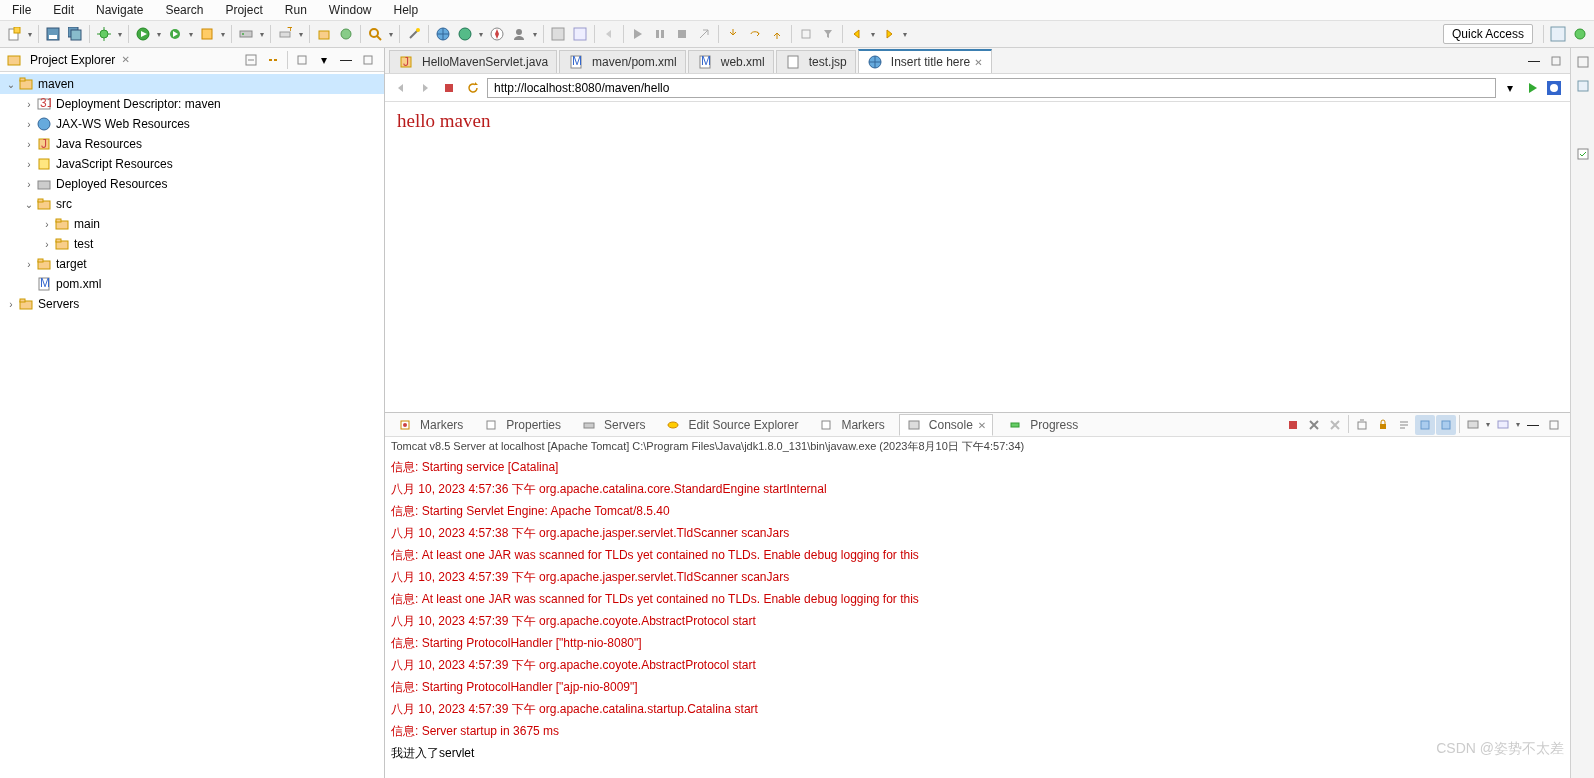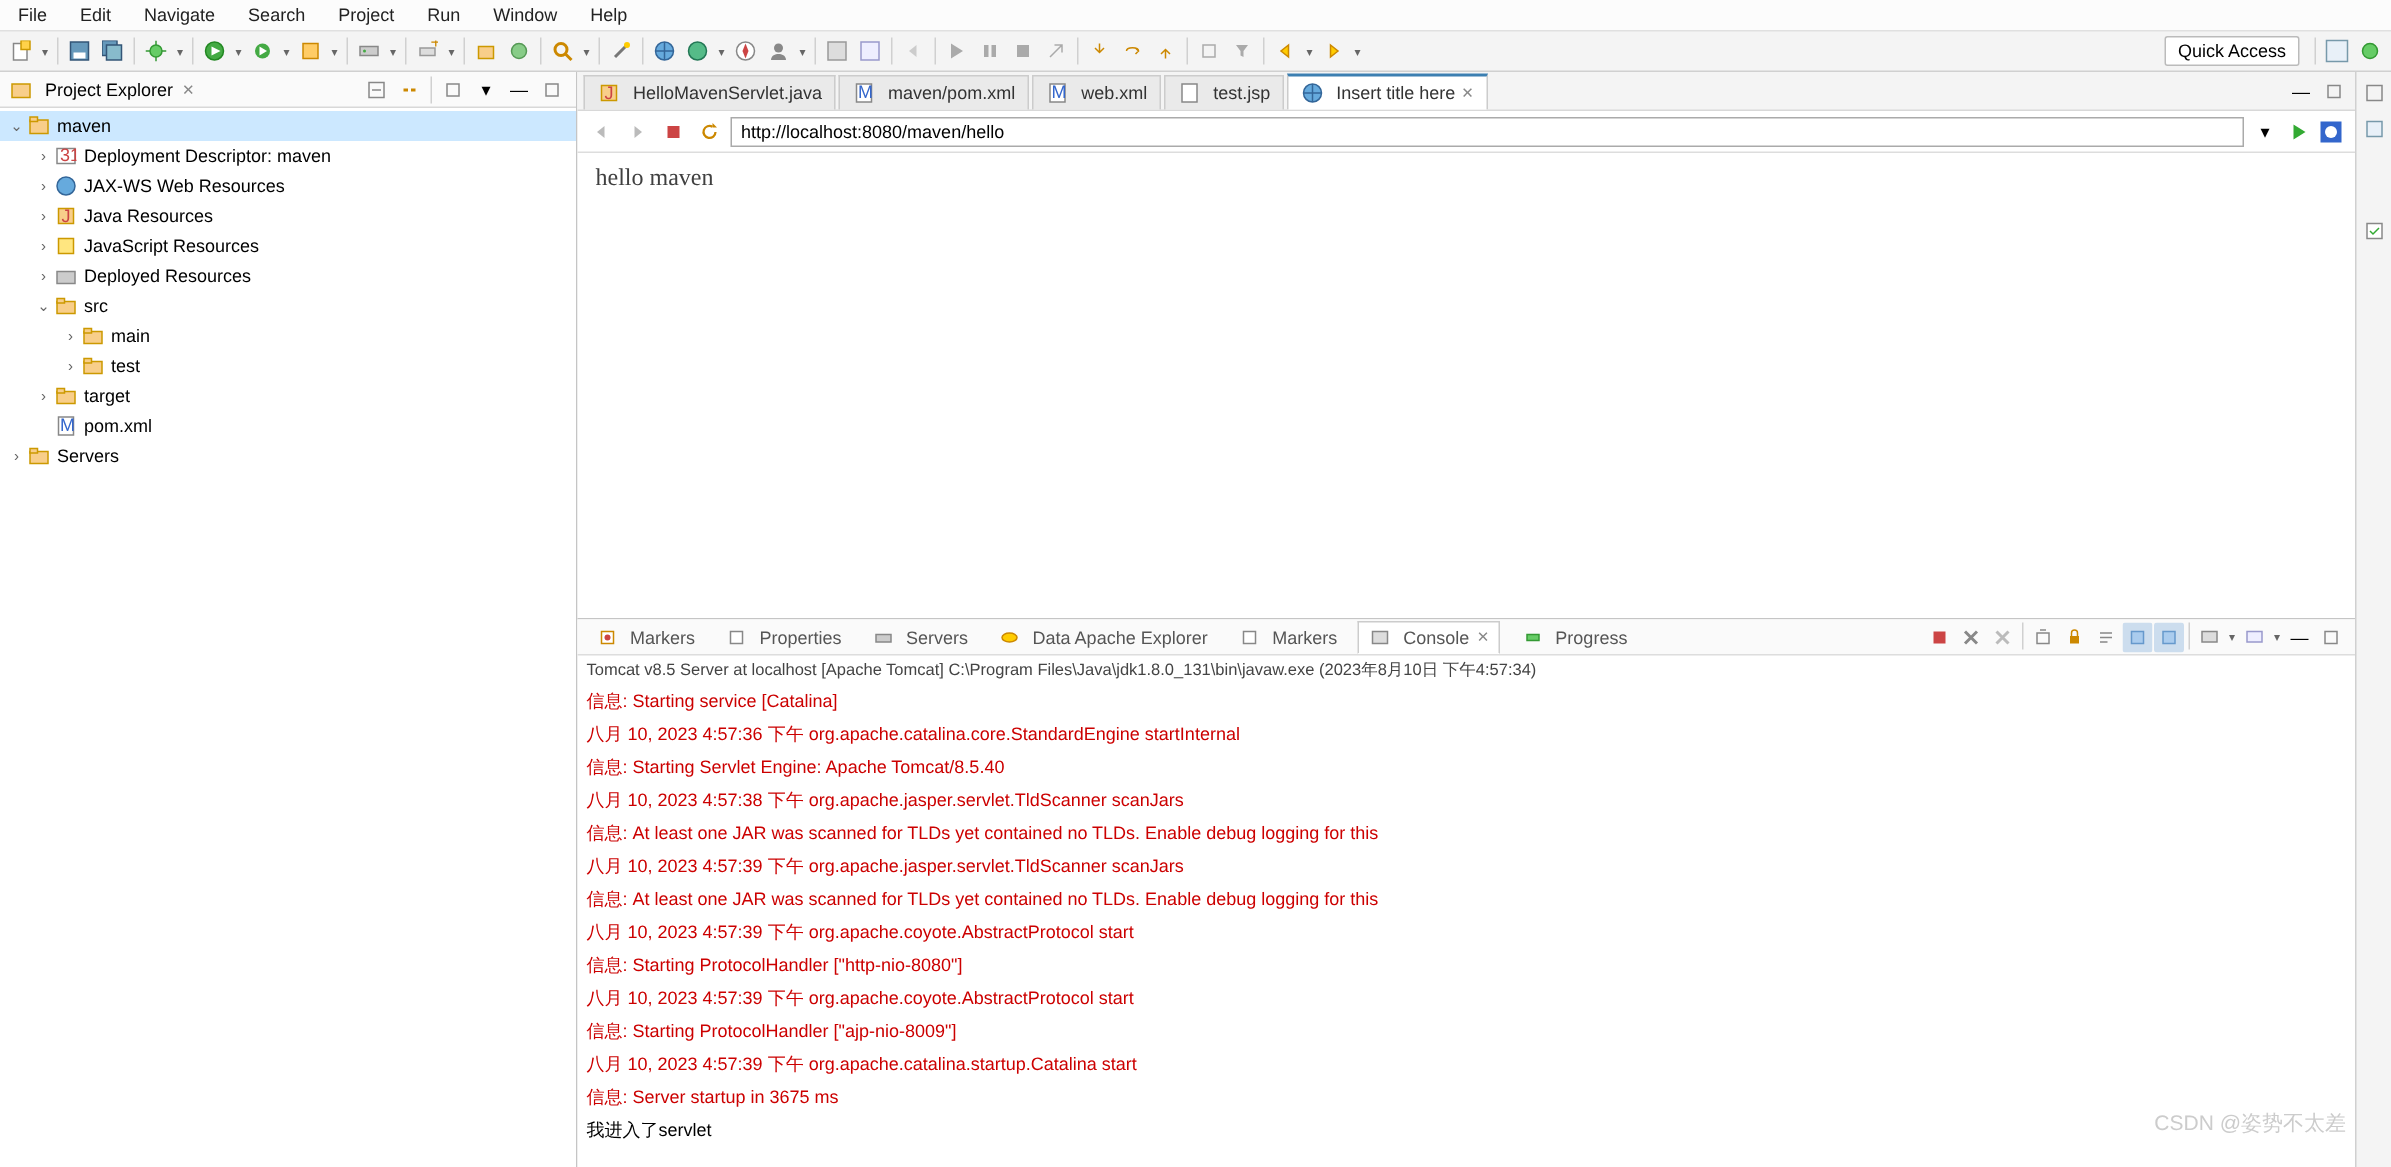--- a/index.html
+++ b/index.html
@@ -25,21 +25,21 @@
 .right-col { flex:1; display:flex; flex-direction:column; min-width:0; }
 .editor-area { height:365px; display:flex; flex-direction:column; border-bottom:1px solid #c5c5c5; background:#fff; }
 .tabbar { height:26px; display:flex; align-items:end; padding:0 4px; background:#f4f4f4; border-bottom:1px solid #d8d8d8; gap:2px; }
 .tab { display:flex; align-items:center; gap:4px; padding:3px 8px; background:#eaeaea; border:1px solid #ccc; border-bottom:none; font-size:11px; color:#333; }
 .tab.active { background:#fff; border-top:2px solid #3c7fb1; }
 .tab .x { color:#888; font-size:10px; }
 .tab-tools { margin-left:auto; display:flex; gap:2px; padding-bottom:2px; }
 .browser-bar { height:28px; display:flex; align-items:center; padding:0 6px; gap:4px; border-bottom:1px solid #ddd; }
 .url-input { flex:1; height:20px; border:1px solid #aaa; padding:0 6px; font-size:12px; }
 .url-go { width:16px; height:16px; }
-.browser-content { flex:1; padding:8px 12px; font-family:"Times New Roman",serif; font-size:16px; color:#404040; }
+.browser-content { flex:1; padding:8px 12px; font-family:"Times New Roman",serif; font-size:19px; color:#b91c1c; }
 .bottom-area { flex:1; display:flex; flex-direction:column; min-height:0; background:#fff; }
 .bottom-tabs { height:24px; display:flex; align-items:center; padding:0 6px; border-bottom:1px solid #ddd; background:#fafafa; gap:8px; }
 .btab { display:flex; align-items:center; gap:3px; padding:2px 6px; color:#555; }
 .btab.active { background:#fff; border:1px solid #ccc; border-bottom:1px solid #fff; margin-bottom:-1px; }
 .btab .x { color:#888; font-size:10px; margin-left:2px; }
 .btab-tools { margin-left:auto; display:flex; gap:1px; }
 .console-title { font-size:11px; color:#444; padding:2px 6px; }
 .console-body { flex:1; overflow:hidden; padding:0 6px; font-family:"Courier New",monospace; font-size:16px; line-height:22px; }
 .console-body .red { color:#c00; }
 .console-body .blk { color:#000; }
@@ -558,21 +558,21 @@
               </svg>
             </span>
             <span>Servers</span>
           </div>
           <div class="btab">
             <span class="icon">
               <svg width="12" height="12">
                 <ellipse cx="6" cy="6" rx="5" ry="3" fill="#fc0" stroke="#c80"></ellipse>
               </svg>
             </span>
-            <span>Data Apache Explorer</span>
+            <span>Edit Source Explorer</span>
           </div>
           <div class="btab">
             <span class="icon">
               <svg width="12" height="12">
                 <rect x="2" y="2" width="8" height="8" fill="#fff" stroke="#888"></rect>
               </svg>
             </span>
             <span>Markers</span>
           </div>
           <div class="btab active">

